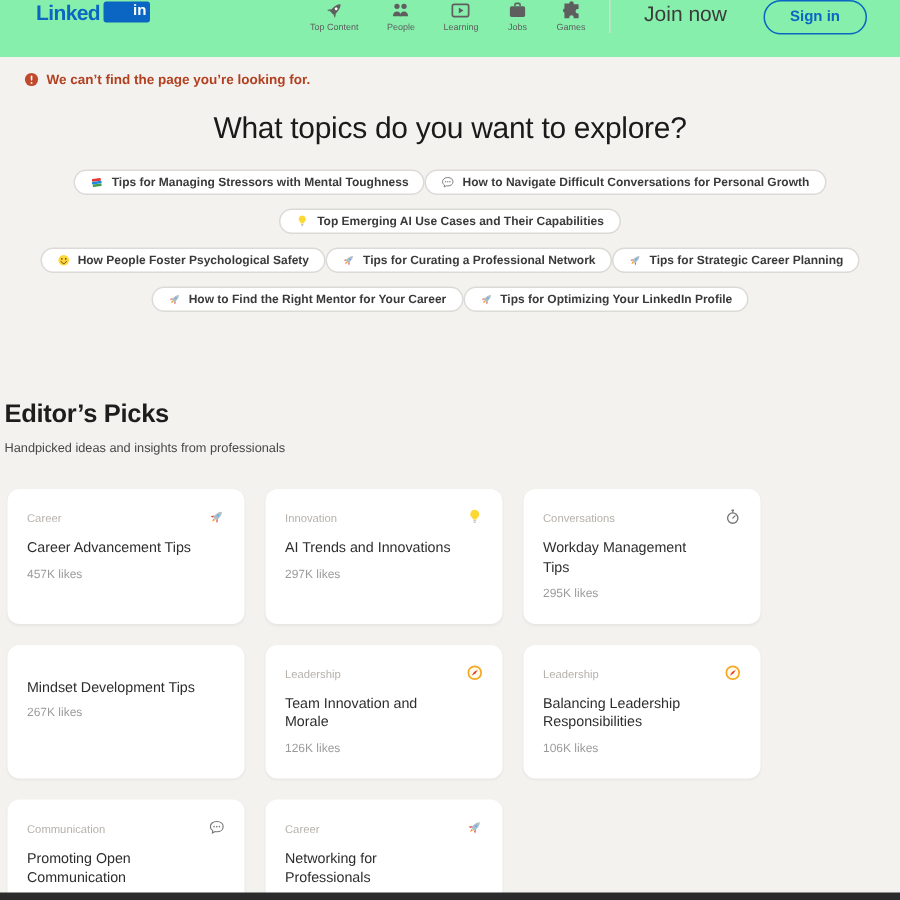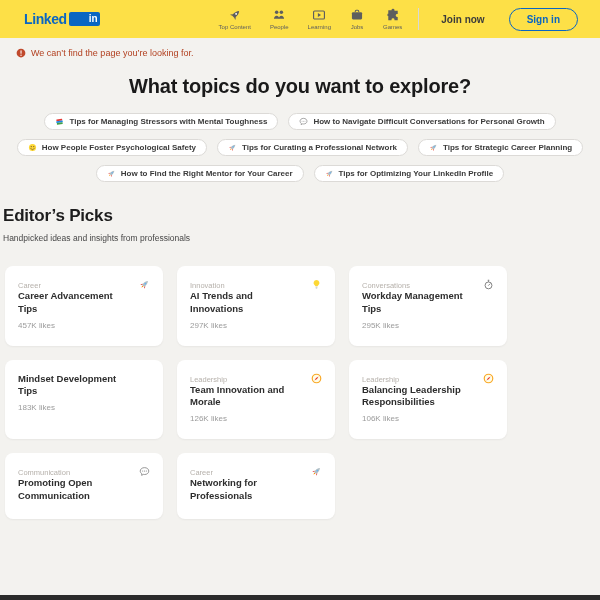--- a/index.html
+++ b/index.html
@@ -4,59 +4,59 @@
 <style>
   html,body{margin:0;padding:0}
   body{
     width:600px;height:600px;overflow:hidden;position:relative;
     background:#f3f2ef;
     font-family:"Liberation Sans", sans-serif;
     -webkit-font-smoothing:antialiased;
   }
   
   .header{
-    height:38px;background:#fde047;display:flex;align-items:center;
+    height:38px;background:#86efac;display:flex;align-items:flex-start;
     padding:0 22px 0 24px;box-sizing:border-box;
   }
   .logo{display:flex;align-items:center;gap:2px;margin-right:auto;cursor:pointer}
   .logo-text{color:#0a66c2;font-weight:700;font-size:14px;letter-spacing:-0.4px}
   .logo-badge{background:#0a66c2;color:#fff;font-weight:700;font-size:10px;line-height:1;
     border-radius:2px;padding:2px 2px 2px 20px}
   .nav{display:flex;align-items:flex-start;gap:19px;margin-right:16px}
   .nav-item{display:flex;flex-direction:column;align-items:center;gap:2px;cursor:pointer}
   .nav-item svg{width:14px;height:14px;fill:#5e5e5e}
   .nav-label{font-size:6px;color:#5e5e5e;white-space:nowrap}
   .nav-divider{width:1px;height:22px;background:#d8d8d8;margin-right:16px}
-  .join-btn{font-size:10px;font-weight:700;color:#3b3b3b;margin-right:18px;background:none;border:none;cursor:pointer;font-family:inherit}
+  .join-btn{font-size:14px;font-weight:400;color:#3b3b3b;margin-right:18px;background:none;border:none;cursor:pointer;font-family:inherit}
   .signin-btn{font-size:10px;font-weight:700;color:#0a66c2;border:1.5px solid #0a66c2;
     border-radius:999px;padding:5px 17px;background:transparent;cursor:pointer;font-family:inherit}
   
   .banner{padding:10px 16px 4px}
-  .banner-title{display:flex;align-items:center;gap:5px;font-size:9px;font-weight:400;color:#b24020}
+  .banner-title{display:flex;align-items:center;gap:5px;font-size:9px;font-weight:700;color:#b24020}
   .banner-title svg{width:10px;height:10px;flex:0 0 auto}
   .banner-desc{font-size:8px;color:#b24020;margin:8px 0 0 0;line-height:1.35}
   
-  .explore-heading{margin:13px 0 0;text-align:center;font-size:20px;font-weight:700;color:#1a1a1a;letter-spacing:-0.2px}
+  .explore-heading{margin:13px 0 0;text-align:center;font-size:20px;font-weight:400;color:#1a1a1a;letter-spacing:-0.2px}
   .pill-rows{margin-top:15px;display:flex;flex-direction:column;gap:9px;align-items:center}
-  .pill-row{display:flex;gap:10px;justify-content:flex-start}
+  .pill-row{display:flex;justify-content:flex-start}
   .pill{display:inline-flex;align-items:center;gap:5px;background:#fff;border:1px solid #dcdad7;
     border-radius:999px;padding:3px 10px;font-size:8px;font-weight:600;color:#3a3a3a;
     white-space:nowrap;cursor:pointer;font-family:inherit}
   .pill svg{width:9px;height:9px;flex:0 0 auto}
   
-  .editors{margin:24px 0 0 3px}
+  .editors{margin:58px 0 0 3px}
   .editors h2{font-size:17px;font-weight:700;color:#1d1d1d;margin:0;letter-spacing:-0.2px}
   .editors-sub{font-size:8.5px;color:#474747;margin-top:7px}
   .cards{margin:23px 0 0 5px;display:grid;grid-template-columns:repeat(3,158px);gap:14px}
   .card{background:#fff;border-radius:8px;padding:13px 13px 16px;box-sizing:border-box;
     box-shadow:0 1px 2px rgba(0,0,0,.05);cursor:pointer}
   .card-top{display:flex;justify-content:space-between;align-items:flex-end}
   .card-cat{font-size:7.5px;color:#b6b1ab}
   .card-top svg{width:11px;height:11px;flex:0 0 auto}
-  .card-title{font-size:9.5px;font-weight:700;color:#2d2d2d;line-height:1.35;padding-right:18px}
+  .card-title{font-size:9.5px;font-weight:400;color:#2d2d2d;margin-top:10px;line-height:1.35;padding-right:18px}
   .card-likes{font-size:8px;color:#9b9b9b;margin-top:5px}
   
   .footer-bar{position:absolute;left:0;bottom:0;width:600px;height:5px;background:#2b2b2b}
   .svg-defs{position:absolute;width:0;height:0;overflow:hidden}
 </style>
 </head>
 <body>
 
 <svg class="svg-defs" aria-hidden="true">
     <defs>
@@ -208,20 +208,29 @@
         <svg>
           <use href="#ic-speech"></use>
         </svg>
         <span>How to Navigate Difficult Conversations for Personal Growth</span>
       </button>
     </div>
   <div class="pill-row">
 
       <button class="pill">
         <svg>
+          <use href="#ic-bulb"></use>
+        </svg>
+        <span>Top Emerging AI Use Cases and Their Capabilities</span>
+      </button>
+    </div>
+  <div class="pill-row">
+
+      <button class="pill">
+        <svg>
           <use href="#ic-smiley"></use>
         </svg>
         <span>How People Foster Psychological Safety</span>
       </button>
 
       <button class="pill">
         <svg>
           <use href="#ic-rocket"></use>
         </svg>
         <span>Tips for Curating a Professional Network</span>
@@ -288,21 +297,21 @@
         <svg>
           <use href="#ic-timer"></use>
         </svg>
       </div>
       <div class="card-title">Workday Management Tips</div>
       <div class="card-likes">295K likes</div>
     </div>
 
     <div class="card">
       <div class="card-title">Mindset Development Tips</div>
-      <div class="card-likes">183K likes</div>
+      <div class="card-likes">267K likes</div>
     </div>
 
     <div class="card">
       <div class="card-top">
         <span class="card-cat">Leadership</span>
         <svg>
           <use href="#ic-compass"></use>
         </svg>
       </div>
       <div class="card-title">Team Innovation and Morale</div>

